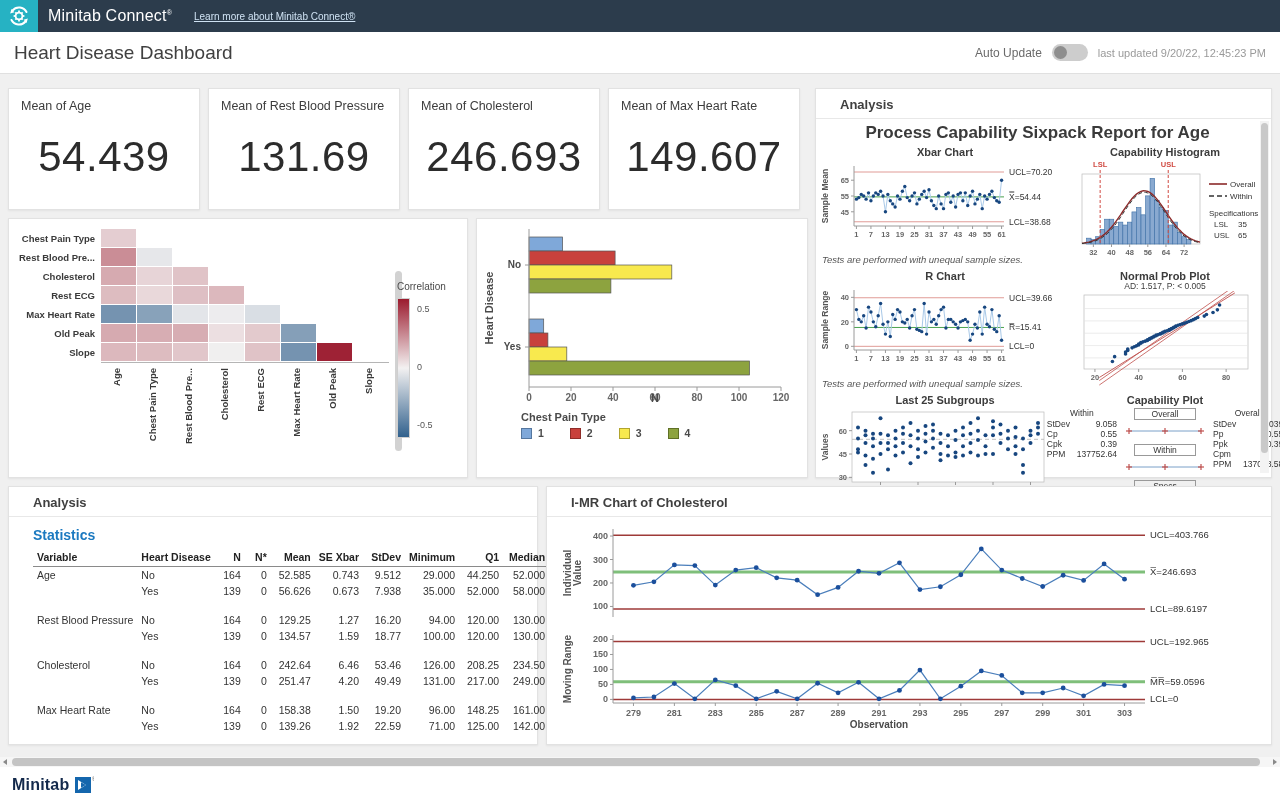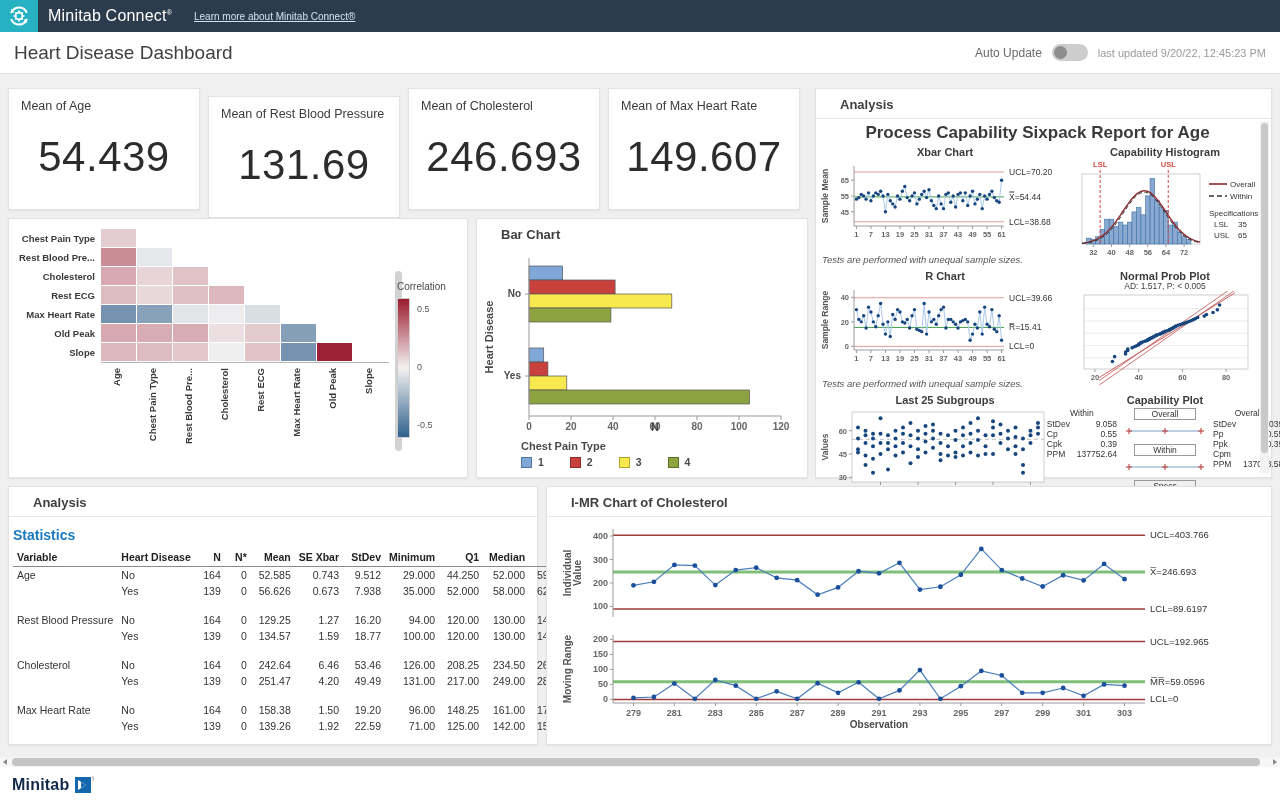--- a/index.html
+++ b/index.html
@@ -116,21 +116,21 @@
           <span class="knob"></span>
         </div>
       <span class="last-updated">last updated 9/20/22, 12:45:23 PM</span>
     </div>
   </div>
 
   <div class="panel" style="left:8px; top:88px; width:192px; height:122px;">
     <div class="kpi-title">Mean of Age</div>
     <div class="kpi-value">54.439</div>
   </div>
-  <div class="panel" style="left:208px; top:96px; width:192px; height:122px;">
+  <div class="panel" style="left:208px; top:88px; width:192px; height:122px;">
     <div class="kpi-title">Mean of Rest Blood Pressure</div>
     <div class="kpi-value">131.69</div>
   </div>
   <div class="panel" style="left:408px; top:88px; width:192px; height:122px;">
     <div class="kpi-title">Mean of Cholesterol</div>
     <div class="kpi-value">246.693</div>
   </div>
   <div class="panel" style="left:608px; top:88px; width:192px; height:122px;">
     <div class="kpi-title">Mean of Max Heart Rate</div>
     <div class="kpi-value">149.607</div>
@@ -740,21 +740,20 @@
       <div style="position:relative; margin-top:6px;">
         <div class="colorbar" id="corr-colorbar" style="background: linear-gradient(rgb(155, 27, 46) 0%, rgb(243, 241, 241) 50%, rgb(49, 97, 141) 100%);"></div>
         <span class="cb-tick" style="top:6px;">0.5</span>
         <span class="cb-tick" style="top:64px;">0</span>
         <span class="cb-tick" style="top:122px;">-0.5</span>
       </div>
     </div>
   </div>
 
   <div class="panel" style="left:476px; top:218px; width:332px; height:260px;">
-    <div class="panel-head">Bar Chart</div>
     <div id="bar-host" style="margin-left:4px;"><svg width="322" height="186">
           <rect x="48" y="18" width="33.599999999999994" height="14" fill="#7fa8d9" stroke="#555" stroke-width="0.7"></rect>
           <rect x="48" y="32" width="86.10000000000002" height="14" fill="#c8413c" stroke="#555" stroke-width="0.7"></rect>
           <rect x="48" y="46" width="142.79999999999998" height="14" fill="#f8e94e" stroke="#555" stroke-width="0.7"></rect>
           <rect x="48" y="60" width="81.9" height="14" fill="#8da33f" stroke="#555" stroke-width="0.7"></rect>
           <text x="40" y="49" font-size="10" fill="#4a4a4a" text-anchor="end" font-weight="bold">No</text>
           <line x1="44" y1="46" x2="48" y2="46" stroke="#9a9a9a" stroke-width="1"></line>
           <rect x="48" y="100" width="14.700000000000003" height="14" fill="#7fa8d9" stroke="#555" stroke-width="0.7"></rect>
           <rect x="48" y="114" width="18.900000000000006" height="14" fill="#c8413c" stroke="#555" stroke-width="0.7"></rect>
           <rect x="48" y="128" width="37.8" height="14" fill="#f8e94e" stroke="#555" stroke-width="0.7"></rect>
@@ -799,21 +798,21 @@
           <span style="display: inline-flex; align-items: center; gap: 6px;">
             <span style="width: 11px; height: 11px; display: inline-block; background: rgb(141, 163, 63); border: 1px solid rgb(95, 112, 38);"></span>
             <span>4</span>
           </span>
         </div>
     </div>
   </div>
 
   <div class="panel" style="left:8px; top:486px; width:530px; height:259px;">
     <div class="panel-head bordered">Analysis</div>
-    <div style="padding:4px 4px;">
+    <div style="padding:4px 24px;">
       <div class="stats-heading">Statistics</div>
       <table class="stats">
         <thead>
             <tr id="stats-head">
               <th class="txt">Variable</th>
               <th class="txt">Heart Disease</th>
               <th class="num">N</th>
               <th class="num">N*</th>
               <th class="num">Mean</th>
               <th class="num">SE Xbar</th>

